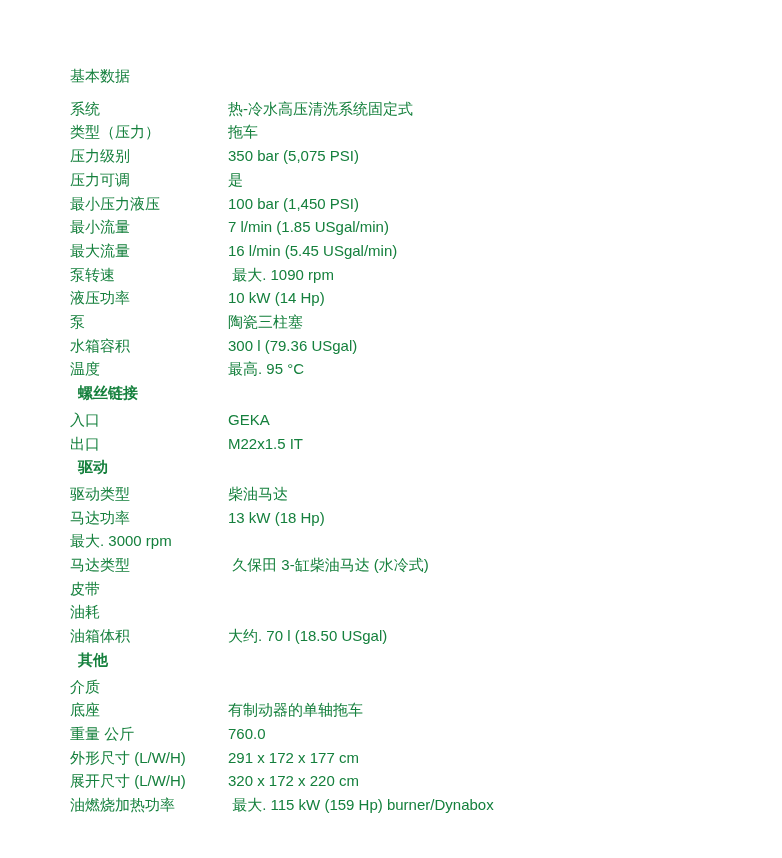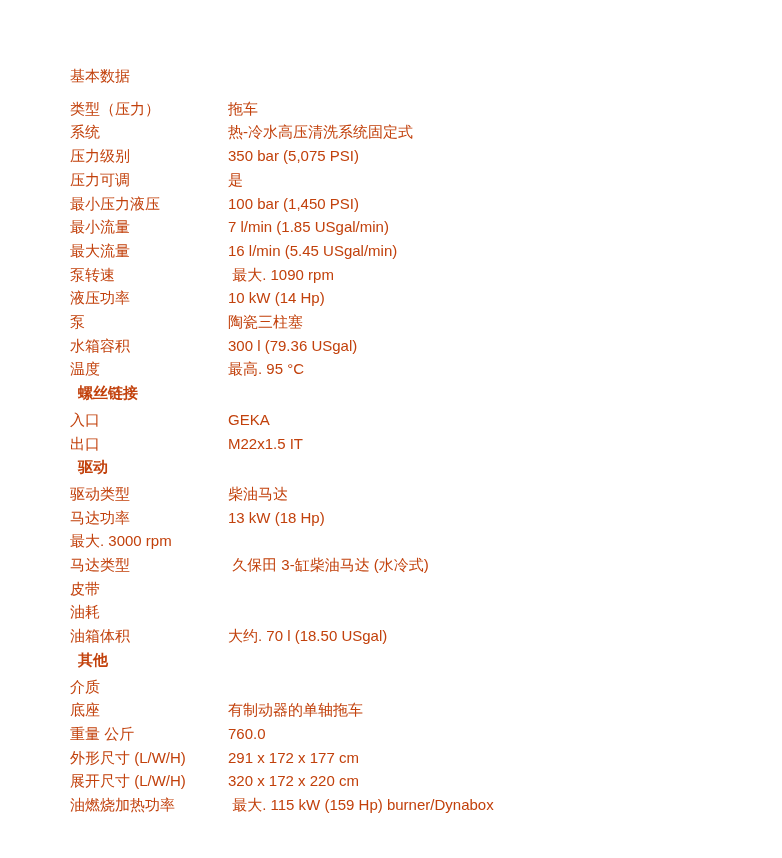--- a/index.html
+++ b/index.html
@@ -3,21 +3,21 @@
 <meta charset="utf-8">
 <style>
   * { margin: 0; padding: 0; box-sizing: border-box; }
   html, body { background: #ffffff; }
   .page {
     position: relative;
     width: 684px;
     height: 858px;
     background: #ffffff;
     font-family: "Liberation Sans", "DejaVu Sans", sans-serif;
-    color: #c2410c;
+    color: #15803d;
     overflow: hidden;
   }
   .content { padding: 64px 28px 0 70px; }
   .doc-title {
     font-size: 15px;
     line-height: 23.7px;
     margin-bottom: 9px;
     white-space: pre-wrap;
   }
   .section-title {
@@ -34,26 +34,26 @@
 </style>
 </head>
 <body>
 
 <div class="page">
   <div class="content">
 
     <div class="section">
       <div class="doc-title">基本数据</div>
       <div class="spec-row">
+        <span class="spec-label">系统</span>
+        <span class="spec-value">热-冷水高压清洗系统固定式</span>
+      </div>
+      <div class="spec-row">
         <span class="spec-label">类型（压力）</span>
         <span class="spec-value">拖车</span>
-      </div>
-      <div class="spec-row">
-        <span class="spec-label">系统</span>
-        <span class="spec-value">热-冷水高压清洗系统固定式</span>
       </div>
       <div class="spec-row">
         <span class="spec-label">压力级别</span>
         <span class="spec-value">350 bar (5,075 PSI)</span>
       </div>
       <div class="spec-row">
         <span class="spec-label">压力可调</span>
         <span class="spec-value">是</span>
       </div>
       <div class="spec-row">

